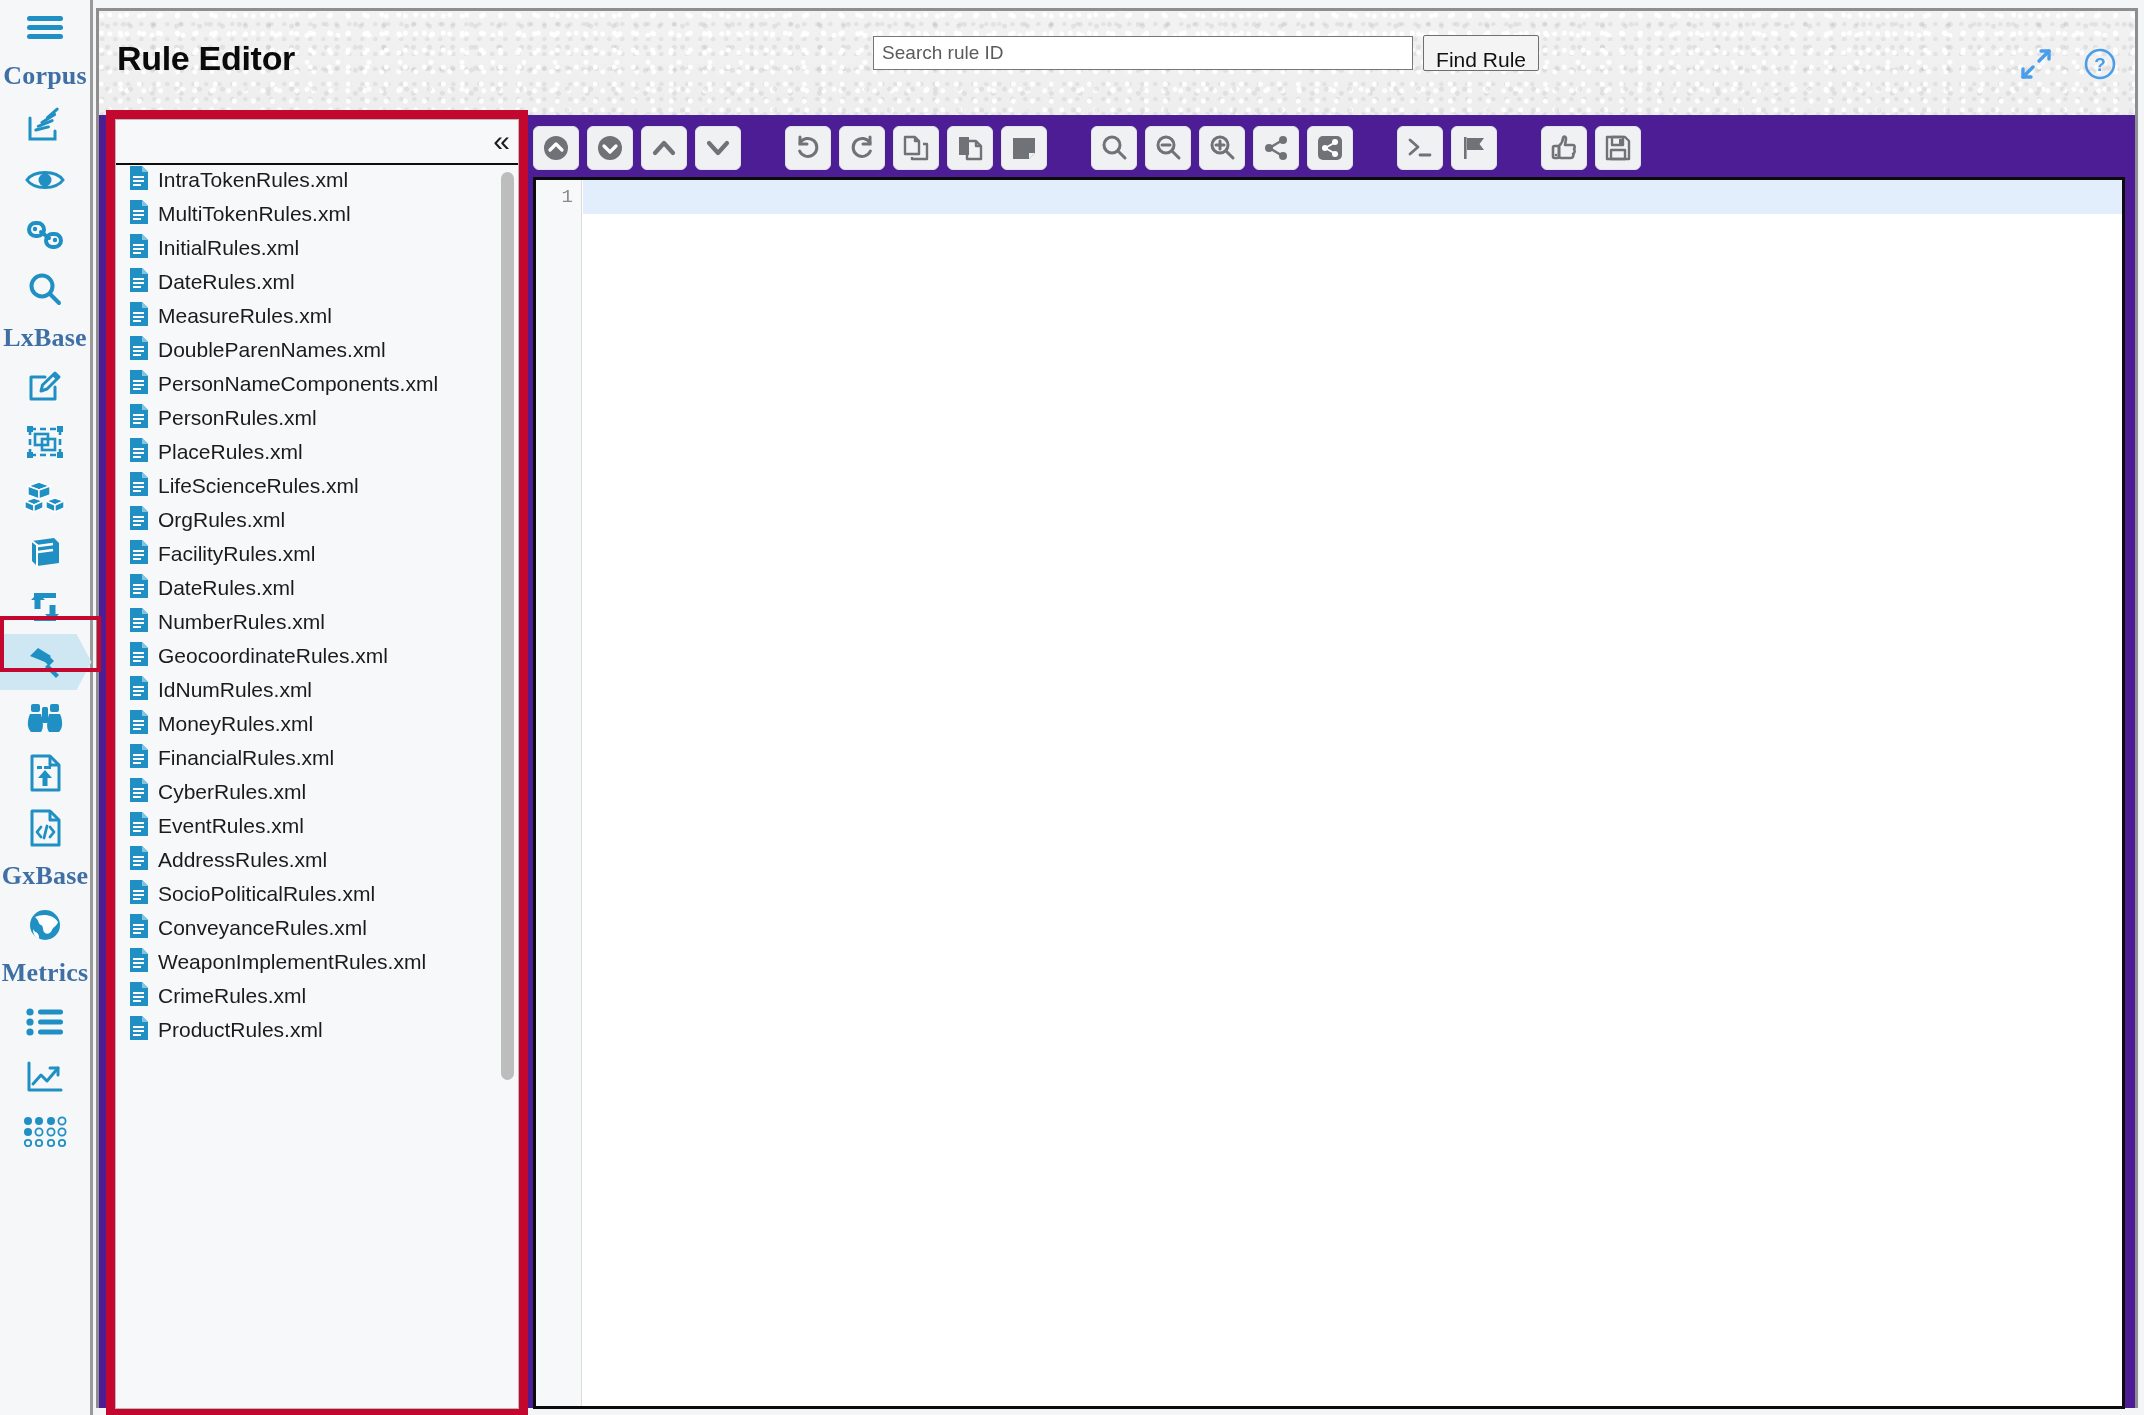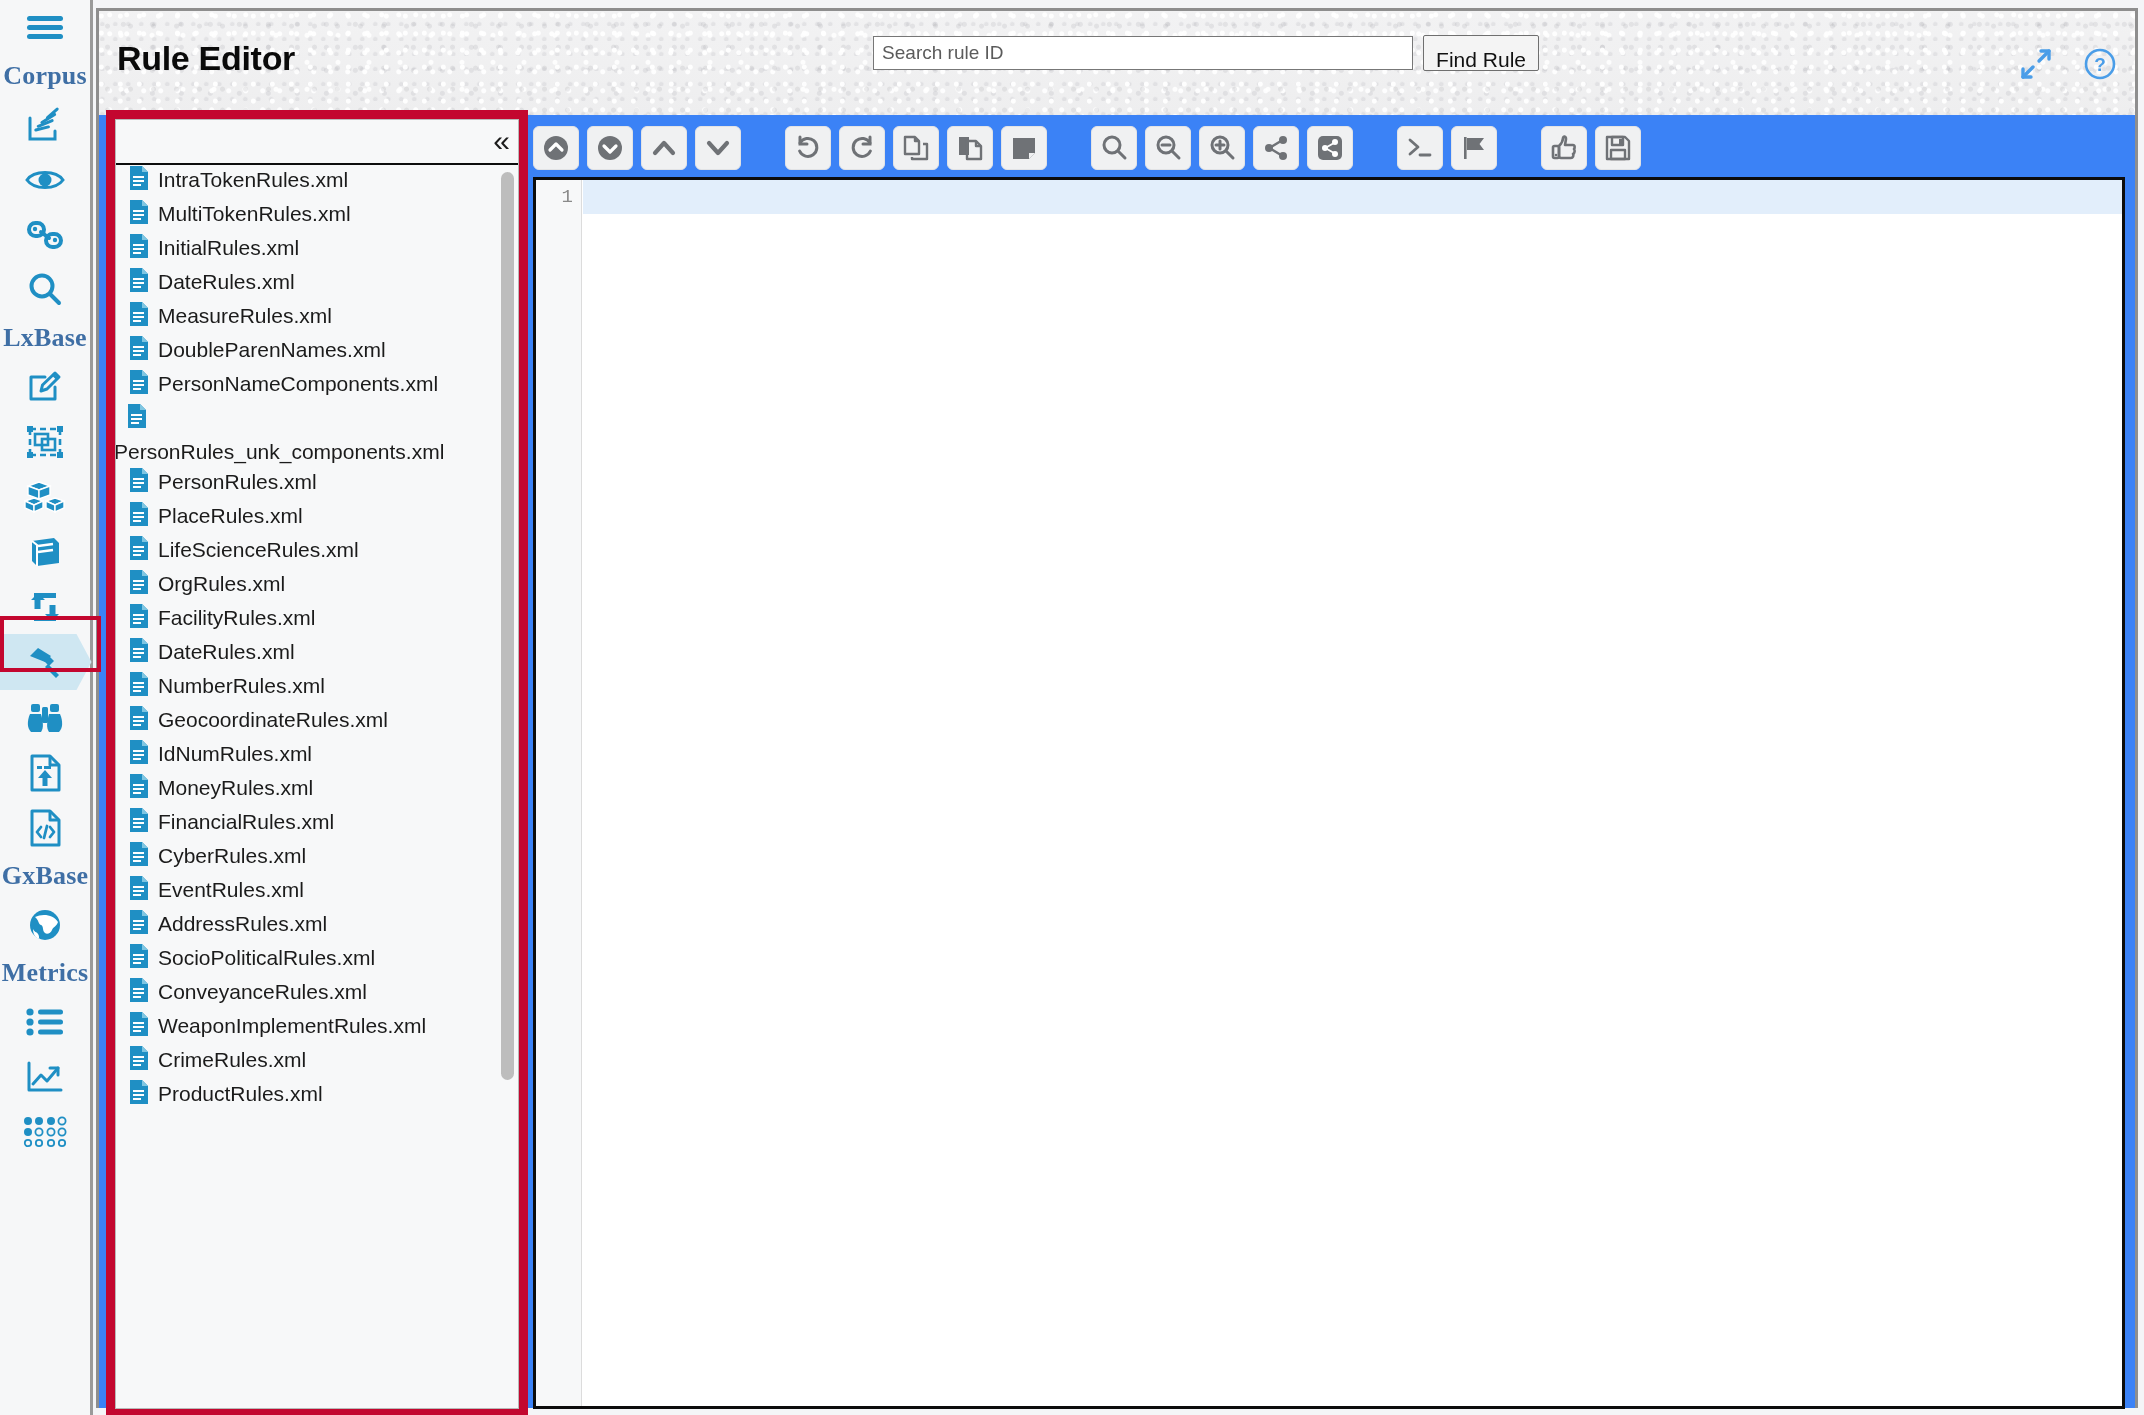--- a/index.html
+++ b/index.html
@@ -55,21 +55,21 @@
     z-index:40;
   }
 
   
   #main-panel{
     position:absolute;left:96px;top:8px;
     width:2042px;height:1400px;
     border:3px solid #8e8e8e;
     border-bottom:none;
     box-sizing:border-box;
-    background:#3b82f6;
+    background:#4c1d95;
   }
   
   #page-header{
     position:absolute;left:0;top:0;right:0;height:104px;
     background-color:#efefef;
     background-image:
       radial-gradient(circle at 12% 30%, rgba(255,255,255,.95) 0 2px, rgba(0,0,0,0) 3px),
       radial-gradient(circle at 37% 72%, rgba(170,170,175,.22) 0 2px, rgba(0,0,0,0) 3px),
       radial-gradient(circle at 63% 20%, rgba(255,255,255,.9) 0 2px, rgba(0,0,0,0) 3px),
       radial-gradient(circle at 84% 58%, rgba(165,165,172,.2) 0 2px, rgba(0,0,0,0) 3px),
@@ -600,32 +600,20 @@
   <path d="M2 1 L14 1 L20 7 L20 25 L2 25 Z" fill="#1f8fc4"></path>
   <path d="M14 1 L14 7 L20 7 Z" fill="#7fc6e2"></path>
   <g fill="#ffffff">
     <rect x="5" y="11" width="11" height="2"></rect>
     <rect x="5" y="15" width="11" height="2"></rect>
     <rect x="5" y="19" width="8" height="2"></rect>
   </g>
             </svg></span>
           <span class="fname">PersonNameComponents.xml</span>
         </div>
-        <div class="file-item wrapped">
-          <span class="fi-icon"><svg width="22" height="26" viewBox="0 0 22 26">
-  <path d="M2 1 L14 1 L20 7 L20 25 L2 25 Z" fill="#1f8fc4"></path>
-  <path d="M14 1 L14 7 L20 7 Z" fill="#7fc6e2"></path>
-  <g fill="#ffffff">
-    <rect x="5" y="11" width="11" height="2"></rect>
-    <rect x="5" y="15" width="11" height="2"></rect>
-    <rect x="5" y="19" width="8" height="2"></rect>
-  </g>
-            </svg></span>
-          <span class="fname">PersonRules_unk_components.xml</span>
-        </div>
         <div class="file-item">
           <span class="fi-icon"><svg width="22" height="26" viewBox="0 0 22 26">
   <path d="M2 1 L14 1 L20 7 L20 25 L2 25 Z" fill="#1f8fc4"></path>
   <path d="M14 1 L14 7 L20 7 Z" fill="#7fc6e2"></path>
   <g fill="#ffffff">
     <rect x="5" y="11" width="11" height="2"></rect>
     <rect x="5" y="15" width="11" height="2"></rect>
     <rect x="5" y="19" width="8" height="2"></rect>
   </g>
             </svg></span>

